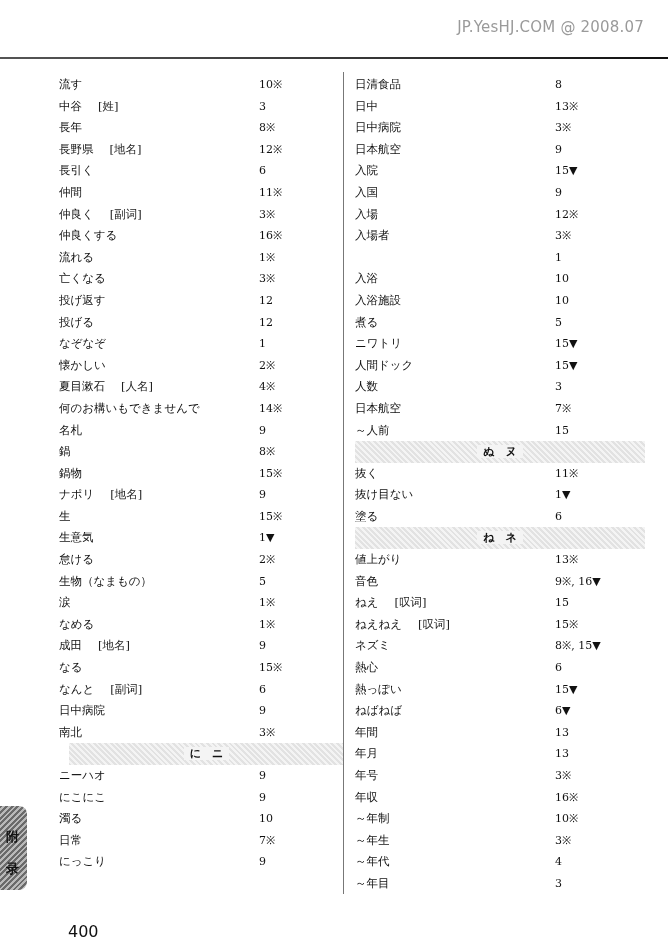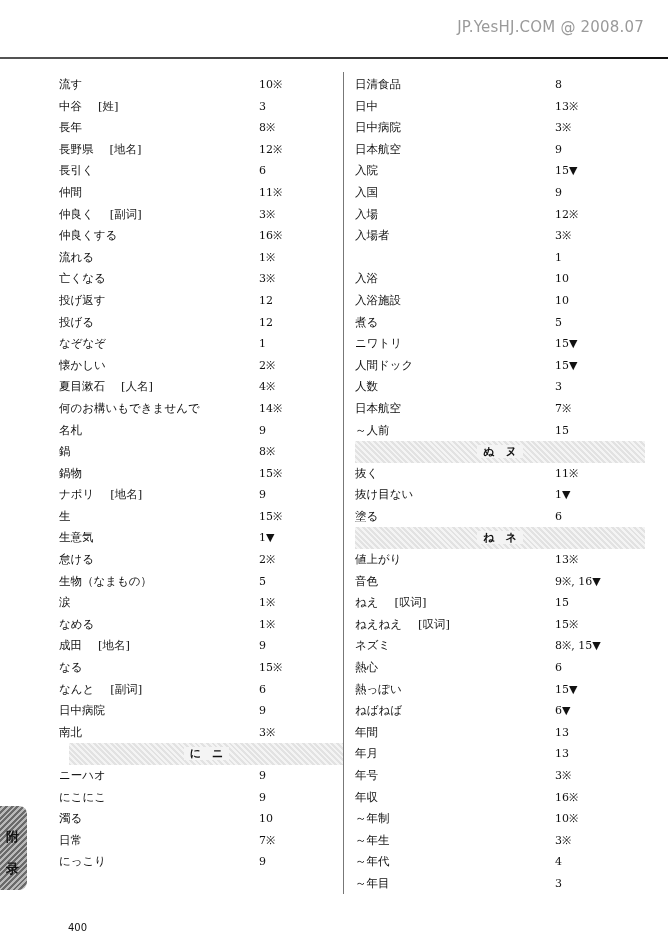--- a/index.html
+++ b/index.html
@@ -28,21 +28,21 @@
   .row .ref { position:absolute; font-size:11px; }
   .col-left .row .ref { left:200px; }
   .col-right .row .ref { left:200px; }
   .section-head {
     position:relative; height:21.6px; line-height:21.6px; font-size:11px; font-weight:bold; text-align:center;
     background:repeating-linear-gradient(45deg,#e2e2e2 0 2px,#f4f4f4 2px 4px);
   }
   .col-left .section-head { margin-left:10px; width:275px; }
   .section-head span { background:#f4f4f4; padding:0 6px; }
   .page-number {
-    position:absolute; left:68px; top:922px; font-size:10px;
+    position:absolute; left:68px; top:922px; font-size:16px;
     font-family:"DejaVu Sans", "Liberation Sans", sans-serif;
   }
   .side-tab {
     position:absolute; left:0; top:806px; width:27px; height:84px;
     border-radius:0 8px 8px 0;
     background:repeating-linear-gradient(135deg,#6a6a6a 0 2px,#b9b9b9 2px 4px);
   }
   .side-tab span {
     position:absolute; left:6px; font-size:13px; font-weight:bold; color:#111;
   }

